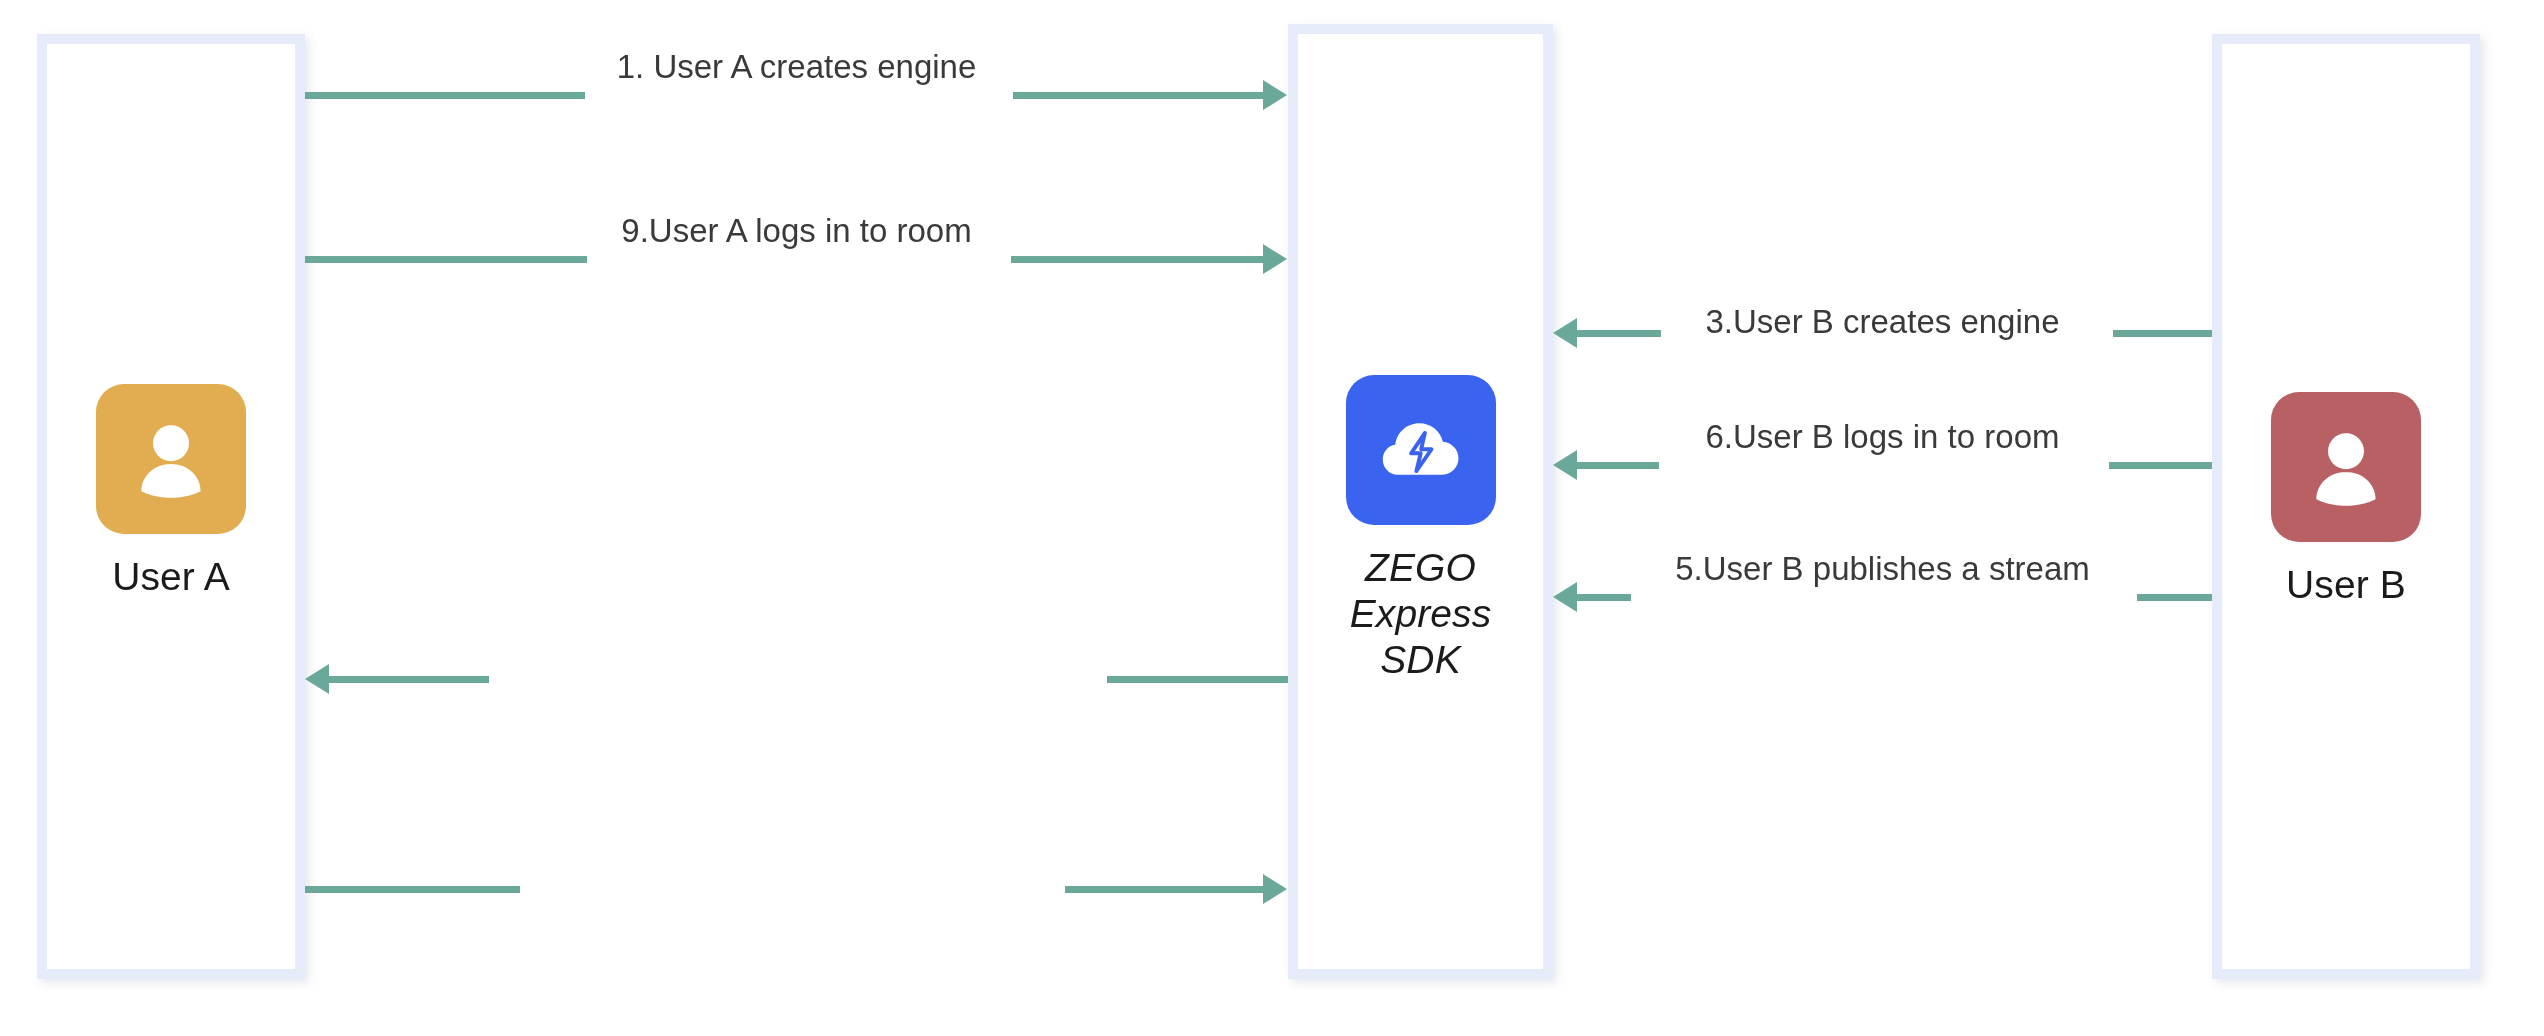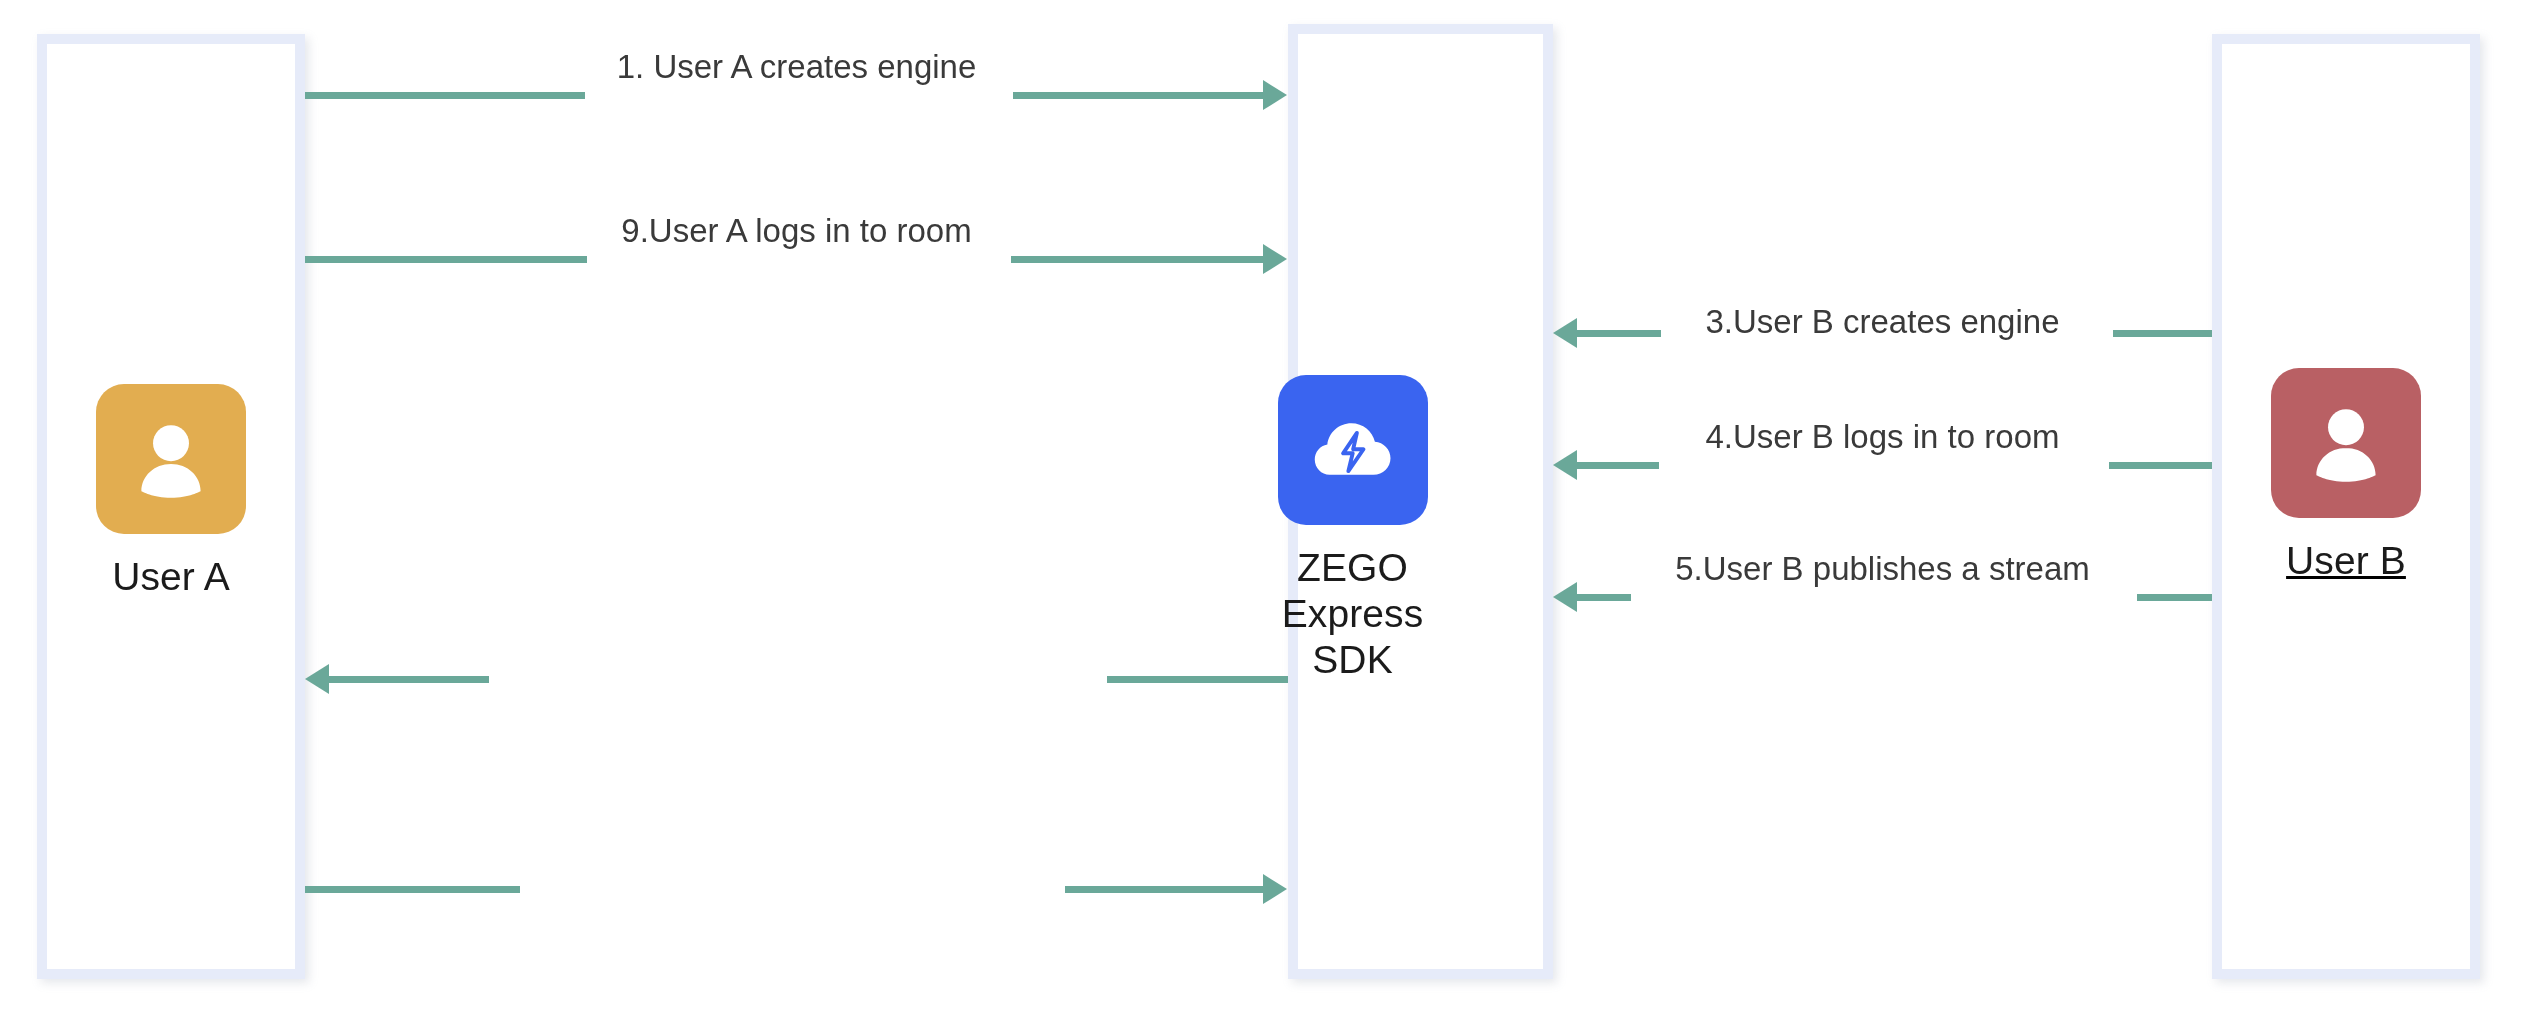--- a/index.html
+++ b/index.html
@@ -102,33 +102,33 @@
   <div class="actor" style="left:37px; top:384px; width:268px;">
     <div class="avatar" style="background:#e2ad50;">
       <svg width="92" height="92" viewBox="0 0 64 64" aria-hidden="true">
         <circle cx="32" cy="21" r="12.5" fill="#ffffff"></circle>
         <path d="M32 35.5c-11.6 0-20.6 8.4-20.6 18.9 0 0 8.2 4.6 20.6 4.6s20.6-4.6 20.6-4.6c0-10.5-9-18.9-20.6-18.9z" fill="#ffffff"></path>
       </svg>
     </div>
     <div class="actor-label">User A</div>
   </div>
 
-  <div class="actor" style="left:1220px; top:375px; width:265px;">
+  <div class="actor" style="left:1288px; top:375px; width:265px;font-style:italic;">
     <div class="avatar" style="background:#3a64f0;">
       <svg width="96" height="96" viewBox="0 0 64 64" aria-hidden="true">
         <path d="M18.5 48.5h27.2c6.2 0 11.3-4.9 11.3-11 0-5.8-4.6-10.6-10.4-11-1.6-7.1-8-12.4-15.7-12.4-8.3 0-15.2 6.2-16 14.2C10 29.2 6.5 33.3 6.5 38.3c0 5.6 4.4 10.2 9.9 10.2h2.1z" fill="#ffffff"></path>
         <path d="M34.6 20.6 25.4 34.2h6.4l-2.9 11.9 10.1-14.6h-6.9z" fill="#ffffff" stroke="#3a64f0" stroke-width="2.6" stroke-linejoin="round"></path>
       </svg>
     </div>
     <div class="actor-label">ZEGO
 Express
 SDK</div>
   </div>
 
-  <div class="actor" style="left:2212px; top:368px; width:268px;text-decoration:underline;">
+  <div class="actor" style="left:2212px; top:392px; width:268px;">
     <div class="avatar" style="background:#b96064;">
       <svg width="92" height="92" viewBox="0 0 64 64" aria-hidden="true">
         <circle cx="32" cy="21" r="12.5" fill="#ffffff"></circle>
         <path d="M32 35.5c-11.6 0-20.6 8.4-20.6 18.9 0 0 8.2 4.6 20.6 4.6s20.6-4.6 20.6-4.6c0-10.5-9-18.9-20.6-18.9z" fill="#ffffff"></path>
       </svg>
     </div>
     <div class="actor-label">User B</div>
   </div>
 
   <div class="message" style="left:305px; top:40px; width:983px; height:110px;">
@@ -146,21 +146,21 @@
   </div>
 
   <div class="message" style="left:1553px; top:278px; width:659px; height:110px;">
     <div class="msg-label" style="top:23px;">3.User B creates engine</div>
     <div class="seg" style="left:24px; top:52px; width:84px;"></div>
     <div class="seg" style="left:560px; top:52px; width:99px;"></div>
     <div class="head left" style="left:0px; top:40px;"></div>
   </div>
 
   <div class="message" style="left:1553px; top:410px; width:659px; height:110px;">
-    <div class="msg-label" style="top:6px;">4.User B logs in to room</div>
+    <div class="msg-label" style="top:6px;">6.User B logs in to room</div>
     <div class="seg" style="left:24px; top:52px; width:82px;"></div>
     <div class="seg" style="left:556px; top:52px; width:103px;"></div>
     <div class="head left" style="left:0px; top:40px;"></div>
   </div>
 
   <div class="message" style="left:1553px; top:542px; width:659px; height:110px;">
     <div class="msg-label" style="top:6px;">5.User B publishes a stream</div>
     <div class="seg" style="left:24px; top:52px; width:54px;"></div>
     <div class="seg" style="left:584px; top:52px; width:75px;"></div>
     <div class="head left" style="left:0px; top:40px;"></div>

